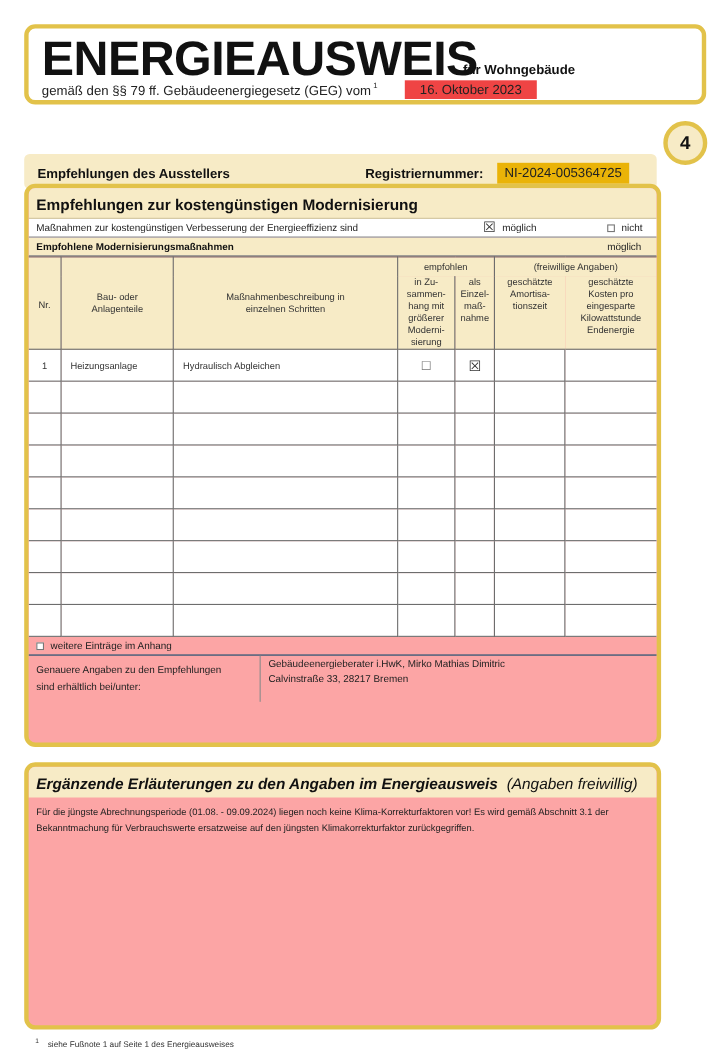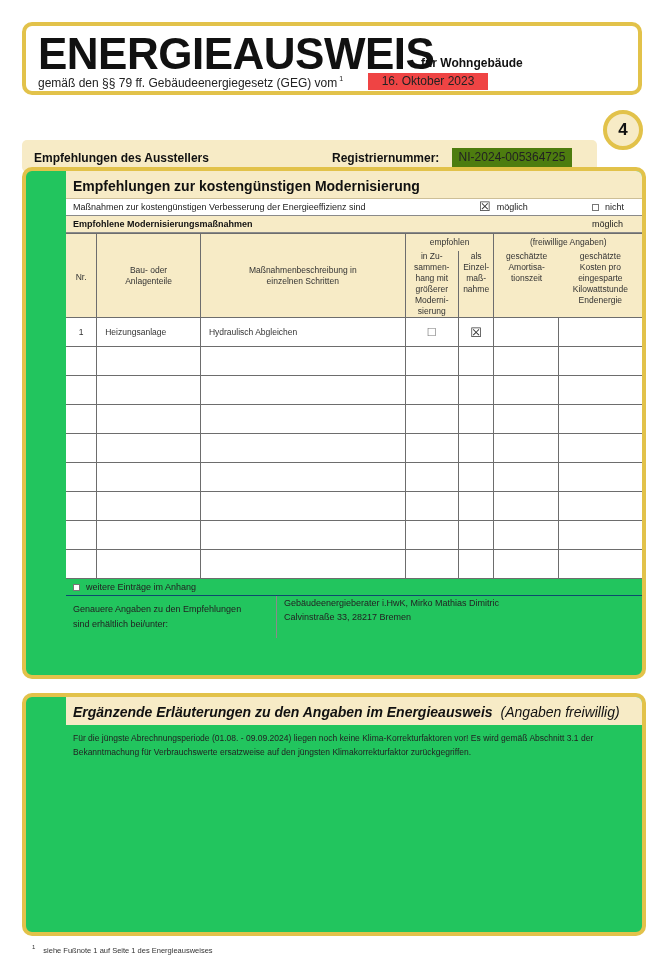--- a/index.html
+++ b/index.html
@@ -29,30 +29,30 @@
     background: #ef4444; font-size: 12px; text-align: center; line-height: 17px; color: #222;
   }
   .band {
     position: absolute; left: 22px; top: 112px; width: 575px; height: 32px;
     background: #f7ebc6; border-radius: 5px; margin-top: 28px;
   }
   .band-label { position: absolute; left: 12px; top: 11px; font-size: 12px; font-weight: bold; color: #111; }
   .reg-label { position: absolute; left: 310px; top: 11px; font-size: 12px; font-weight: bold; color: #111; }
   .reg-value {
     position: absolute; left: 430px; top: 8px; width: 120px; height: 19px;
-    background: #4d7c0f; font-size: 12px; text-align: center; line-height: 19px; color: #222;
+    background: #eab308; font-size: 12px; text-align: center; line-height: 19px; color: #222;
   }
   .page-badge {
     position: absolute; left: 603px; top: 110px; width: 40px; height: 40px;
     border: 4px solid #e2c24a; border-radius: 50%; background: #f7ebc6;
     font-size: 17px; font-weight: bold; text-align: center; line-height: 32px; color: #111;
   }
   .panel {
-    position: absolute; left: 22px; width: 624px;
-    border: 4px solid #e2c24a; border-radius: 10px; background: #22c55e; overflow: hidden; padding-left: 40px;
+    position: absolute; left: 22px; width: 579px;
+    border: 4px solid #e2c24a; border-radius: 10px; background: #fca5a5; overflow: hidden;
   }
   .panel1 { top: 167px; height: 512px; }
   .panel2 { top: 693px; height: 243px; }
   .panel-head {
     background: #f7ebc6; height: 28px; padding: 7px 7px 0; font-size: 14px; font-weight: bold; color: #111;
     border-bottom: 1px solid #cdbf97;
   }
   .panel-head .light { font-weight: normal; margin-left: 8px; }
   .row-possible {
     height: 17px; font-size: 9px; line-height: 17px; padding-left: 7px; position: relative;

